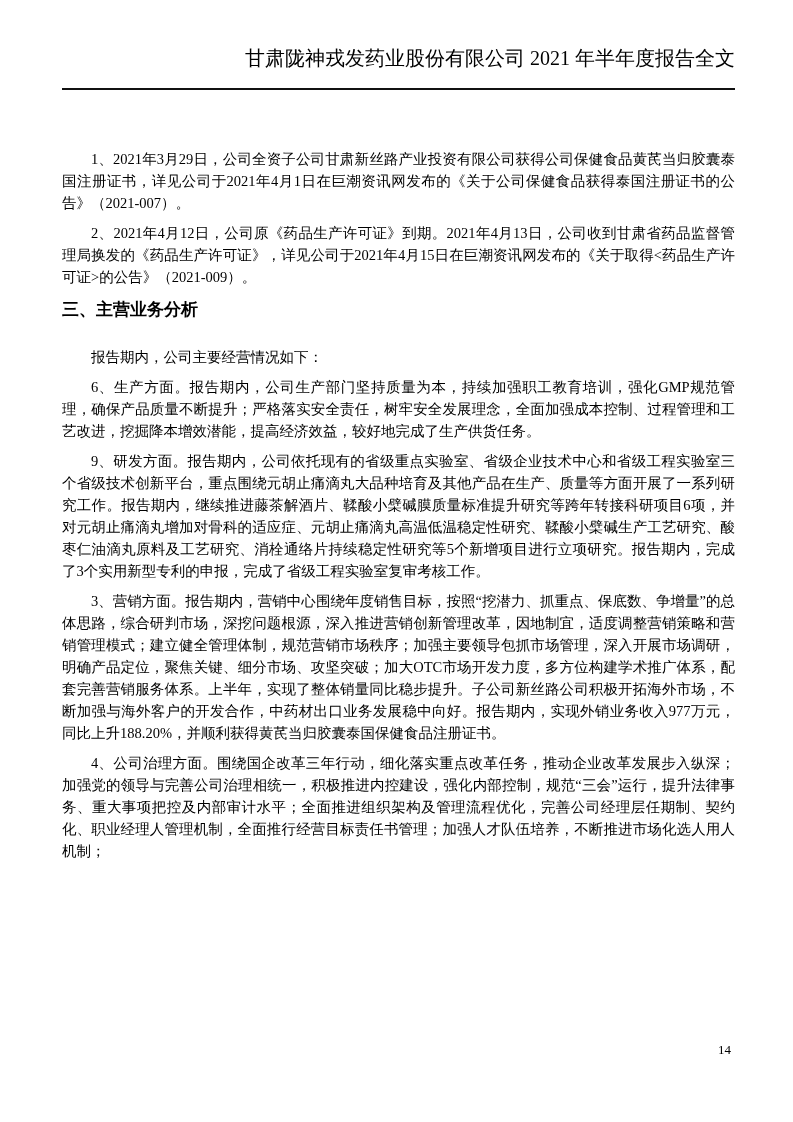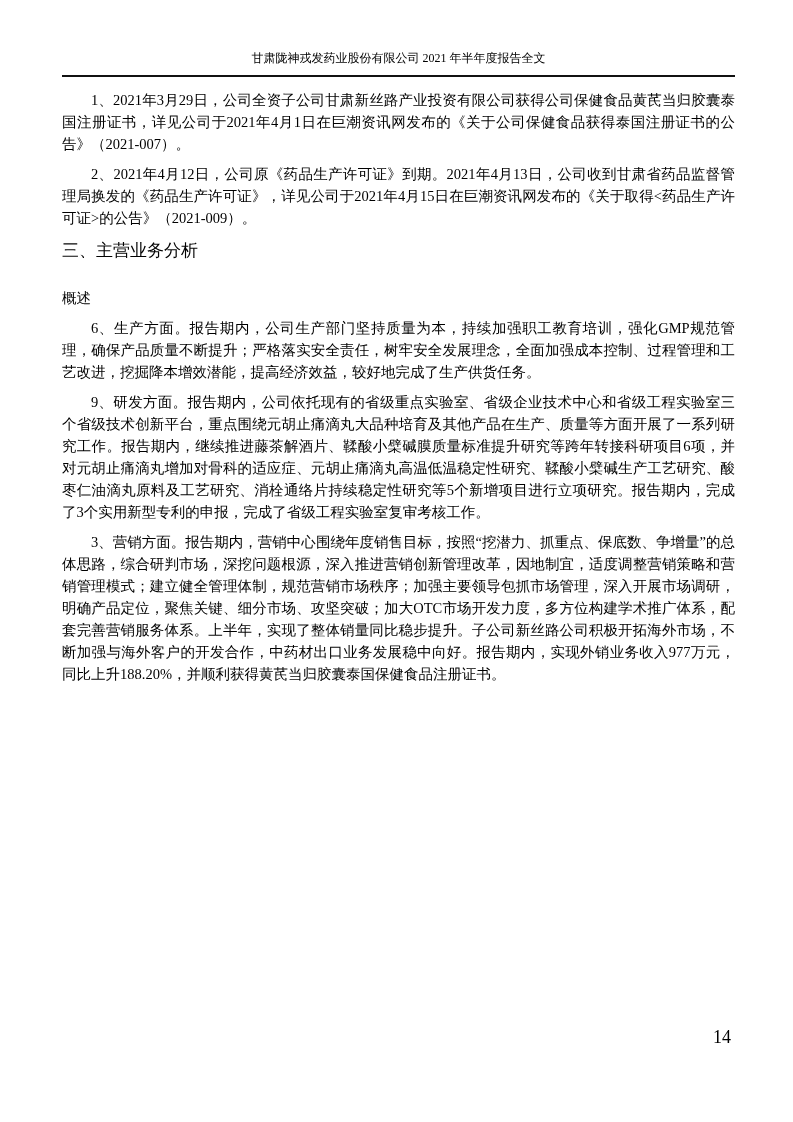--- a/index.html
+++ b/index.html
@@ -13,84 +13,86 @@
     height: 1122px;
     margin: 0 auto;
     background: #ffffff;
     color: #000000;
     font-family: "Liberation Serif", "DejaVu Serif", serif;
     overflow: hidden;
     box-sizing: border-box;
     padding: 48px 58px 0 62px;
   }
   .doc-header {
-    text-align: center;
-    font-size: 12px;
+    text-align: right;
+    font-size: 20px;
     line-height: 20px;
-    padding-bottom: 7px;
+    padding-bottom: 20px;
     border-bottom: 2px solid #111111;
   }
   .doc-body {
     padding-top: 12px;
+    margin-top: 46px;
   }
   .doc-body p {
     margin: 0 0 8px 0;
     font-size: 14.5px;
     line-height: 22px;
     text-align: justify;
     text-indent: 2em;
     word-break: break-all;
   }
   h2.section-heading {
     font-size: 17px;
-    font-weight: normal;
+    font-weight: bold;
     margin: 10px 0 24px 0;
     line-height: 24px;
     text-indent: 0;
   }
   .overview-label {
     font-size: 12px;
     line-height: 16px;
     margin: 0 0 10px 0;
     text-indent: 0 !important;
   }
   .page-number {
     position: absolute;
     right: 62px;
-    bottom: 77px;
-    font-size: 18px;
+    bottom: 64px;
+    font-size: 13px;
     line-height: 16px;
   }
 </style>
 </head>
 <body>
 
 <div class="page">
 
   <div class="doc-header">
     <span>甘肃陇神戎发药业股份有限公司 2021 年半年度报告全文</span>
   </div>
 
   <div class="doc-body">
 
     <p>1、2021年3月29日，公司全资子公司甘肃新丝路产业投资有限公司获得公司保健食品黄芪当归胶囊泰国注册证书，详见公司于2021年4月1日在巨潮资讯网发布的《关于公司保健食品获得泰国注册证书的公告》（2021-007）。</p>
 
     <p>2、2021年4月12日，公司原《药品生产许可证》到期。2021年4月13日，公司收到甘肃省药品监督管理局换发的《药品生产许可证》，详见公司于2021年4月15日在巨潮资讯网发布的《关于取得&lt;药品生产许可证&gt;的公告》（2021-009）。</p>
 
     <h2 class="section-heading">三、主营业务分析</h2>
 
-    <p class="overview-label">概述</p>
 
 
 
+    <p>报告期内，公司主要经营情况如下：</p>
 
     <p>6、生产方面。报告期内，公司生产部门坚持质量为本，持续加强职工教育培训，强化GMP规范管理，确保产品质量不断提升；严格落实安全责任，树牢安全发展理念，全面加强成本控制、过程管理和工艺改进，挖掘降本增效潜能，提高经济效益，较好地完成了生产供货任务。</p>
 
     <p>9、研发方面。报告期内，公司依托现有的省级重点实验室、省级企业技术中心和省级工程实验室三个省级技术创新平台，重点围绕元胡止痛滴丸大品种培育及其他产品在生产、质量等方面开展了一系列研究工作。报告期内，继续推进藤茶解酒片、鞣酸小檗碱膜质量标准提升研究等跨年转接科研项目6项，并对元胡止痛滴丸增加对骨科的适应症、元胡止痛滴丸高温低温稳定性研究、鞣酸小檗碱生产工艺研究、酸枣仁油滴丸原料及工艺研究、消栓通络片持续稳定性研究等5个新增项目进行立项研究。报告期内，完成了3个实用新型专利的申报，完成了省级工程实验室复审考核工作。</p>
 
     <p>3、营销方面。报告期内，营销中心围绕年度销售目标，按照“挖潜力、抓重点、保底数、争增量”的总体思路，综合研判市场，深挖问题根源，深入推进营销创新管理改革，因地制宜，适度调整营销策略和营销管理模式；建立健全管理体制，规范营销市场秩序；加强主要领导包抓市场管理，深入开展市场调研，明确产品定位，聚焦关键、细分市场、攻坚突破；加大OTC市场开发力度，多方位构建学术推广体系，配套完善营销服务体系。上半年，实现了整体销量同比稳步提升。子公司新丝路公司积极开拓海外市场，不断加强与海外客户的开发合作，中药材出口业务发展稳中向好。报告期内，实现外销业务收入977万元，同比上升188.20%，并顺利获得黄芪当归胶囊泰国保健食品注册证书。</p>
 
+    <p>4、公司治理方面。围绕国企改革三年行动，细化落实重点改革任务，推动企业改革发展步入纵深；加强党的领导与完善公司治理相统一，积极推进内控建设，强化内部控制，规范“三会”运行，提升法律事务、重大事项把控及内部审计水平；全面推进组织架构及管理流程优化，完善公司经理层任期制、契约化、职业经理人管理机制，全面推行经营目标责任书管理；加强人才队伍培养，不断推进市场化选人用人机制；</p>
 
   </div>
 
   <div class="page-number">14</div>
 
 </div>
 
 </body></html>

